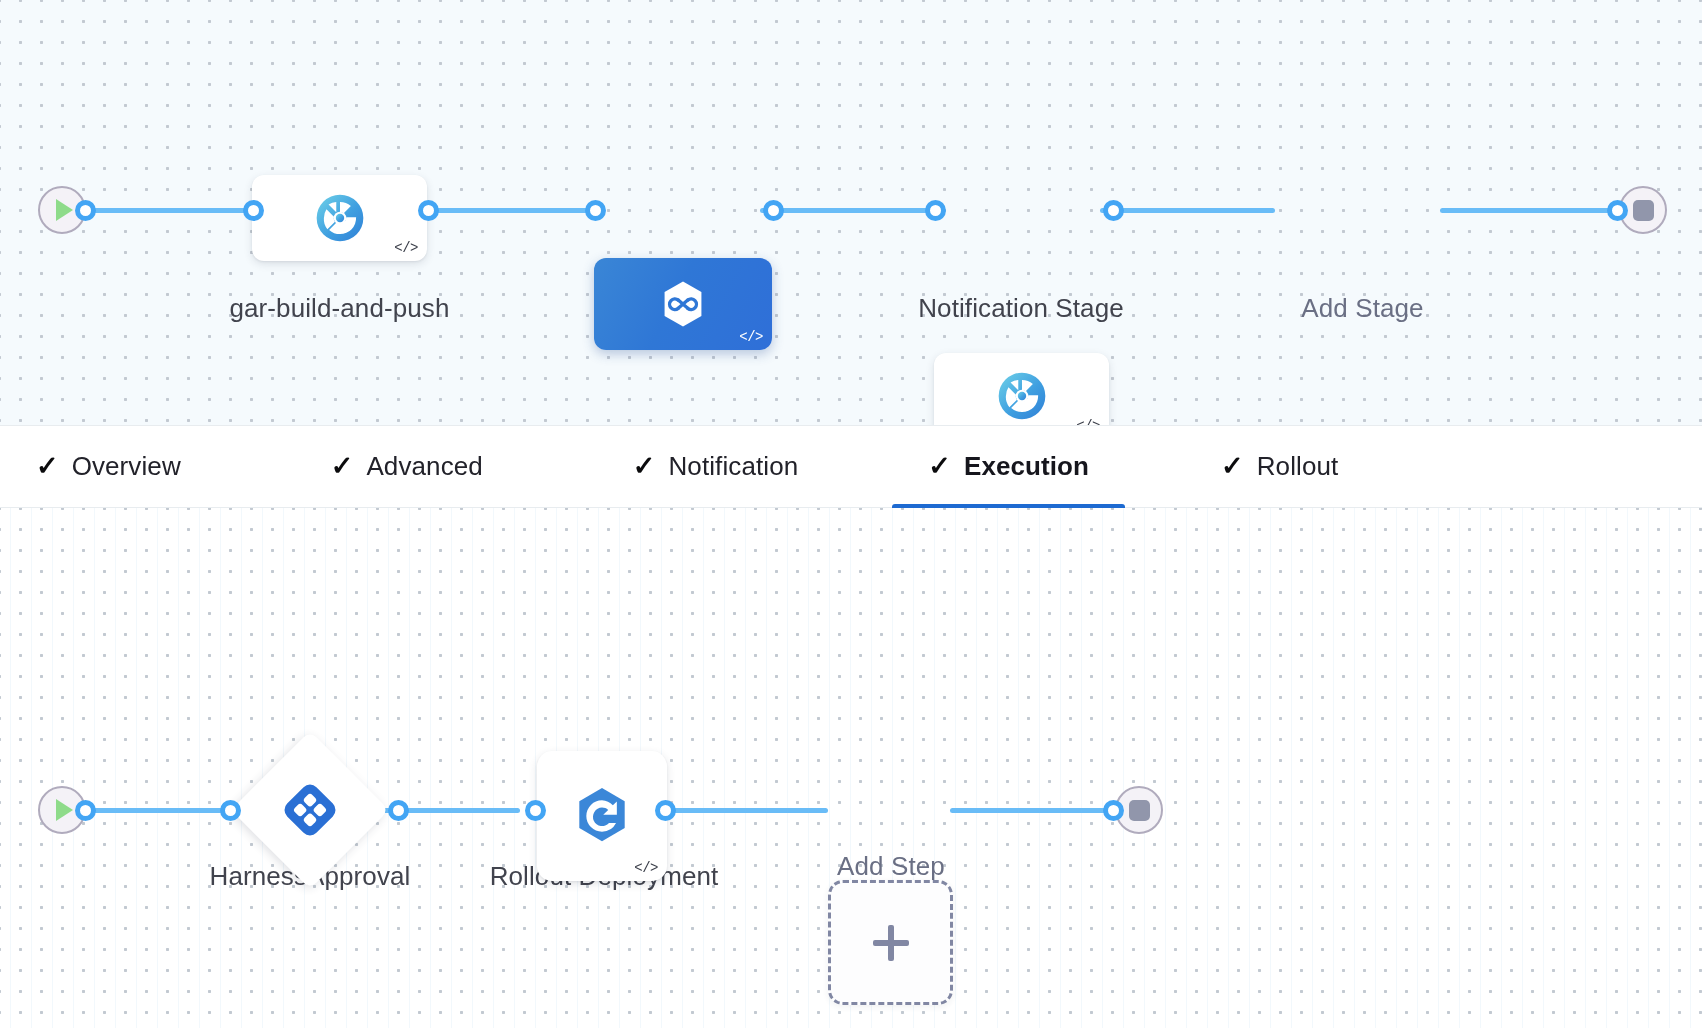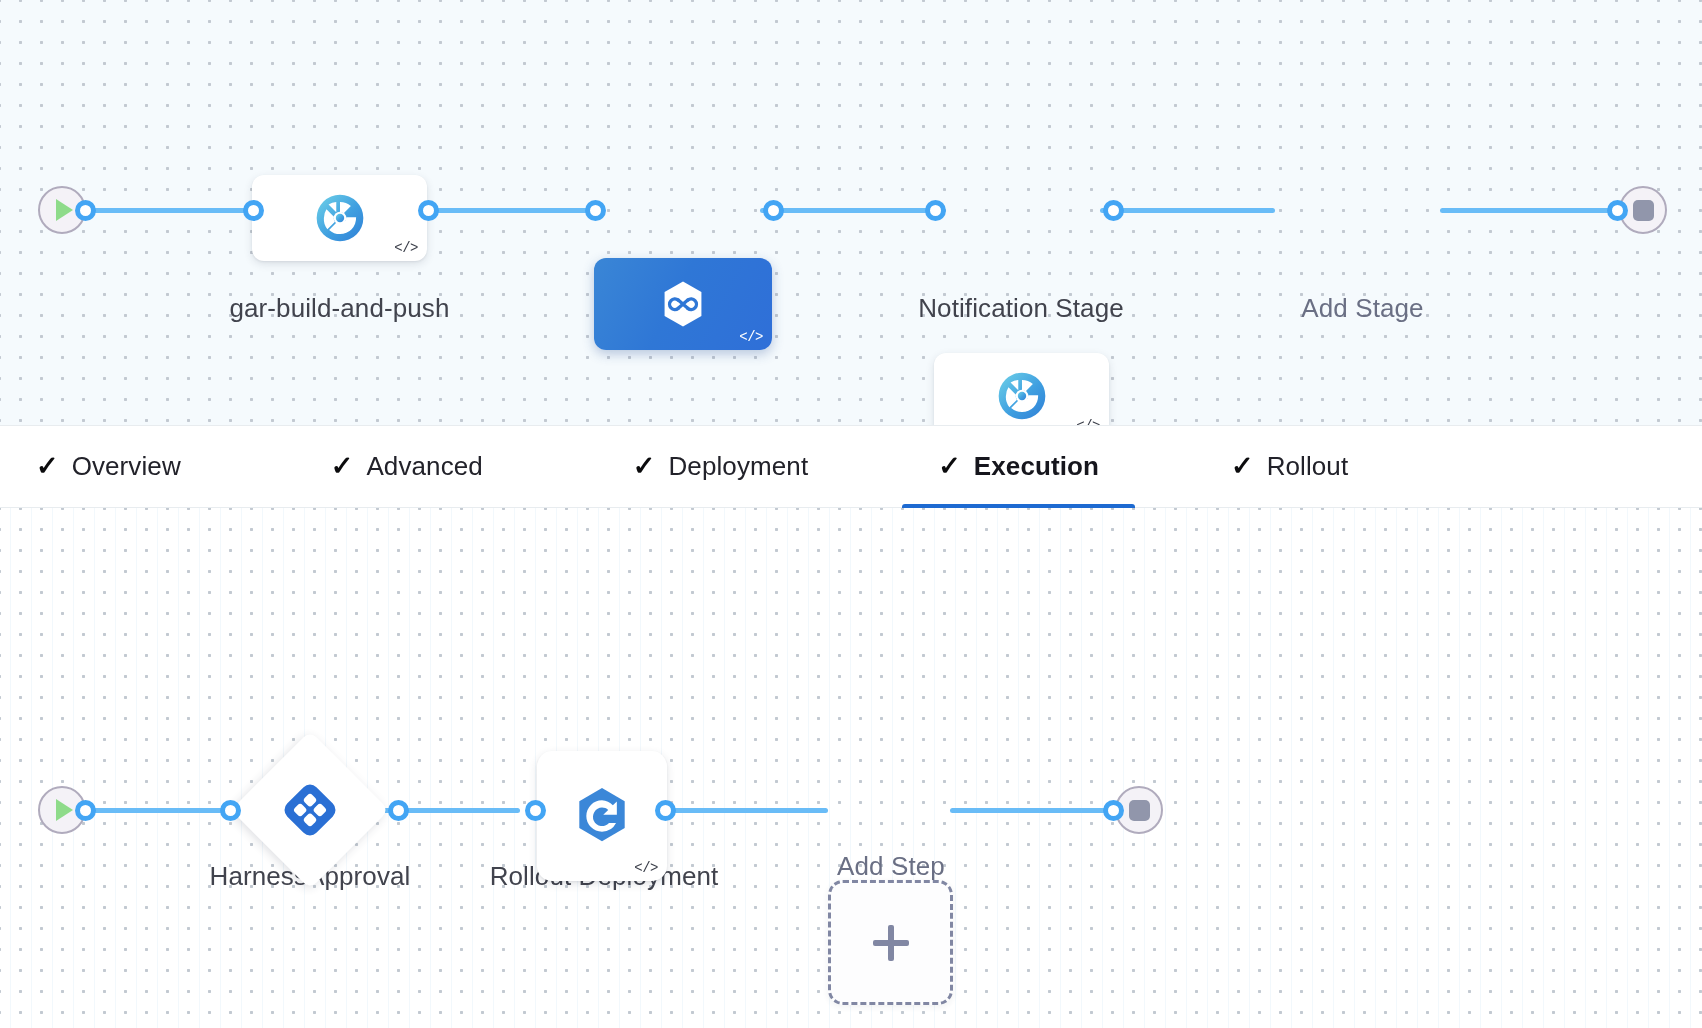--- a/index.html
+++ b/index.html
@@ -247,21 +247,21 @@
     <div class="tab">
       <span class="check">✓</span>
       <span class="tab-label">Overview</span>
     </div>
     <div class="tab" style="margin-left:78px;">
       <span class="check">✓</span>
       <span class="tab-label">Advanced</span>
     </div>
     <div class="tab" style="margin-left:78px;">
       <span class="check">✓</span>
-      <span class="tab-label">Deployment</span>
+      <span class="tab-label">Notification</span>
     </div>
     <div class="tab active" style="margin-left:58px;">
       <span class="check">✓</span>
       <span class="tab-label">Execution</span>
     </div>
     <div class="tab" style="margin-left:60px;">
       <span class="check">✓</span>
       <span class="tab-label">Rollout</span>
     </div>
   </div>

